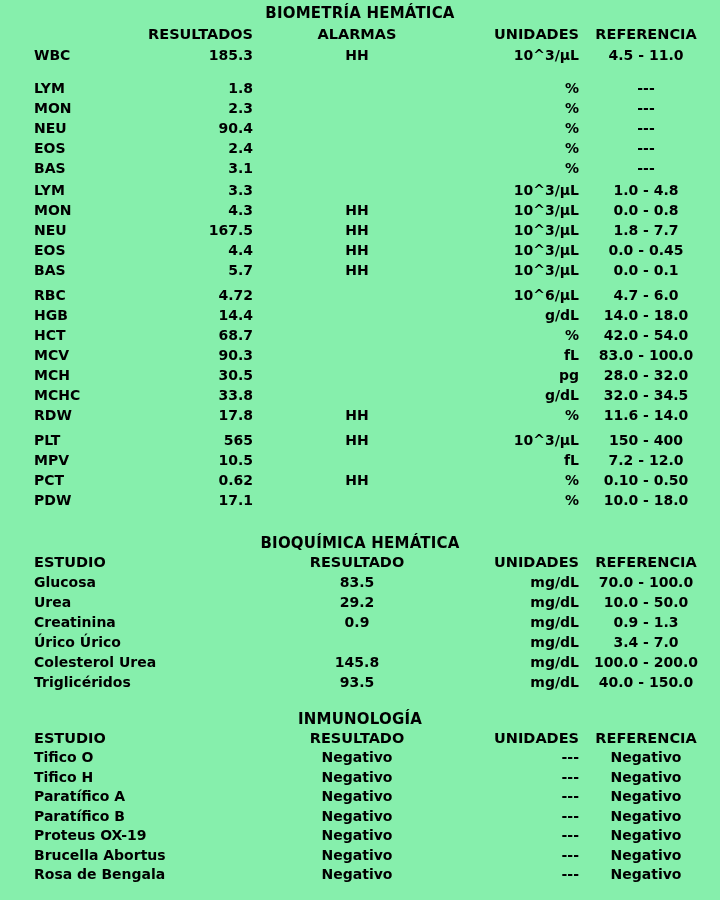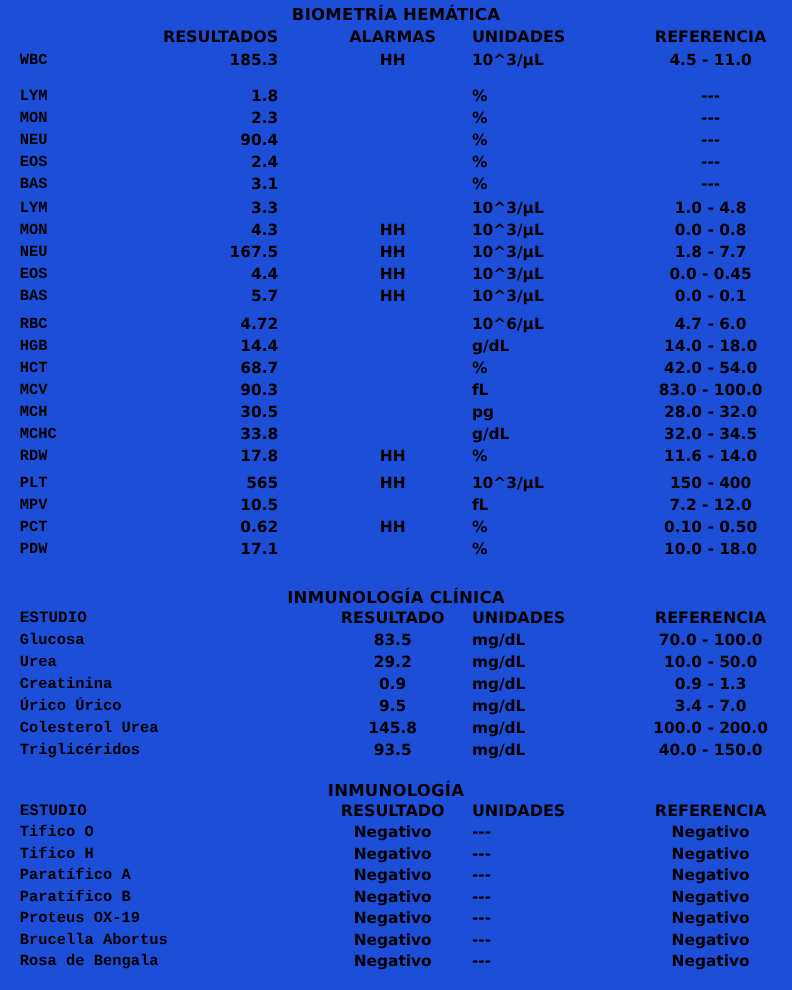--- a/index.html
+++ b/index.html
@@ -1,35 +1,35 @@
 <!DOCTYPE html>
 <html><head>
 <meta charset="utf-8">
 <style>
   html,body{margin:0;padding:0;background:#ffffff;}
   .page{
     position:relative;
     width:720px;height:900px;
-    background:#1d4ed8;color:#000000;
+    background:#86efac;color:#000000;
     font-family:"DejaVu Sans","Liberation Sans",sans-serif;
     font-weight:bold;
     overflow:hidden;
     padding-top:4px;box-sizing:border-box;
   }
   .section-title{
     height:18px;line-height:18px;
     text-align:center;font-size:15px;letter-spacing:0.2px;
   }
   .row{position:relative;height:20px;line-height:20px;font-size:14px;}
   .row.hdr{font-size:14.5px;}
   .row.short{height:19.5px;line-height:19.5px;}
-  .c1{position:absolute;left:18px;white-space:nowrap;font-family:Liberation Mono, monospace;}
+  .c1{position:absolute;left:34px;white-space:nowrap;}
   .c2{position:absolute;left:103px;width:150px;text-align:right;white-space:nowrap;}
   .c3{position:absolute;left:282px;width:150px;text-align:center;white-space:nowrap;}
-  .c4{position:absolute;left:429px;width:150px;text-align:left;white-space:nowrap;}
+  .c4{position:absolute;left:429px;width:150px;text-align:right;white-space:nowrap;}
   .c5{position:absolute;left:566px;width:160px;text-align:center;white-space:nowrap;}
   .sp13{height:13px;} .sp2{height:2px;} .sp5{height:5px;}
   .mt2{margin-top:2px;} .mt1{margin-top:1px;}
   .sp24{height:24px;} .sp18{height:18px;}
 </style>
 </head>
 <body>
 
 <div class="page">
 
@@ -203,21 +203,21 @@
   <div class="row">
     <span class="c1">PDW</span>
     <span class="c2">17.1</span>
     <span class="c3"></span>
     <span class="c4">%</span>
     <span class="c5">10.0 - 18.0</span>
   </div>
 
   <div class="sp24"></div>
 
-  <div class="section-title">INMUNOLOGÍA CLÍNICA</div>
+  <div class="section-title">BIOQUÍMICA HEMÁTICA</div>
   <div class="row hdr">
     <span class="c1">ESTUDIO</span>
     <span class="c3">RESULTADO</span>
     <span class="c4">UNIDADES</span>
     <span class="c5">REFERENCIA</span>
   </div>
   <div class="row">
     <span class="c1">Glucosa</span>
     <span class="c3">83.5</span>
     <span class="c4">mg/dL</span>
@@ -230,21 +230,20 @@
     <span class="c5">10.0 - 50.0</span>
   </div>
   <div class="row">
     <span class="c1">Creatinina</span>
     <span class="c3">0.9</span>
     <span class="c4">mg/dL</span>
     <span class="c5">0.9 - 1.3</span>
   </div>
   <div class="row">
     <span class="c1">Úrico Úrico</span>
-    <span class="c3">9.5</span>
     <span class="c4">mg/dL</span>
     <span class="c5">3.4 - 7.0</span>
   </div>
   <div class="row">
     <span class="c1">Colesterol Urea</span>
     <span class="c3">145.8</span>
     <span class="c4">mg/dL</span>
     <span class="c5">100.0 - 200.0</span>
   </div>
   <div class="row">

